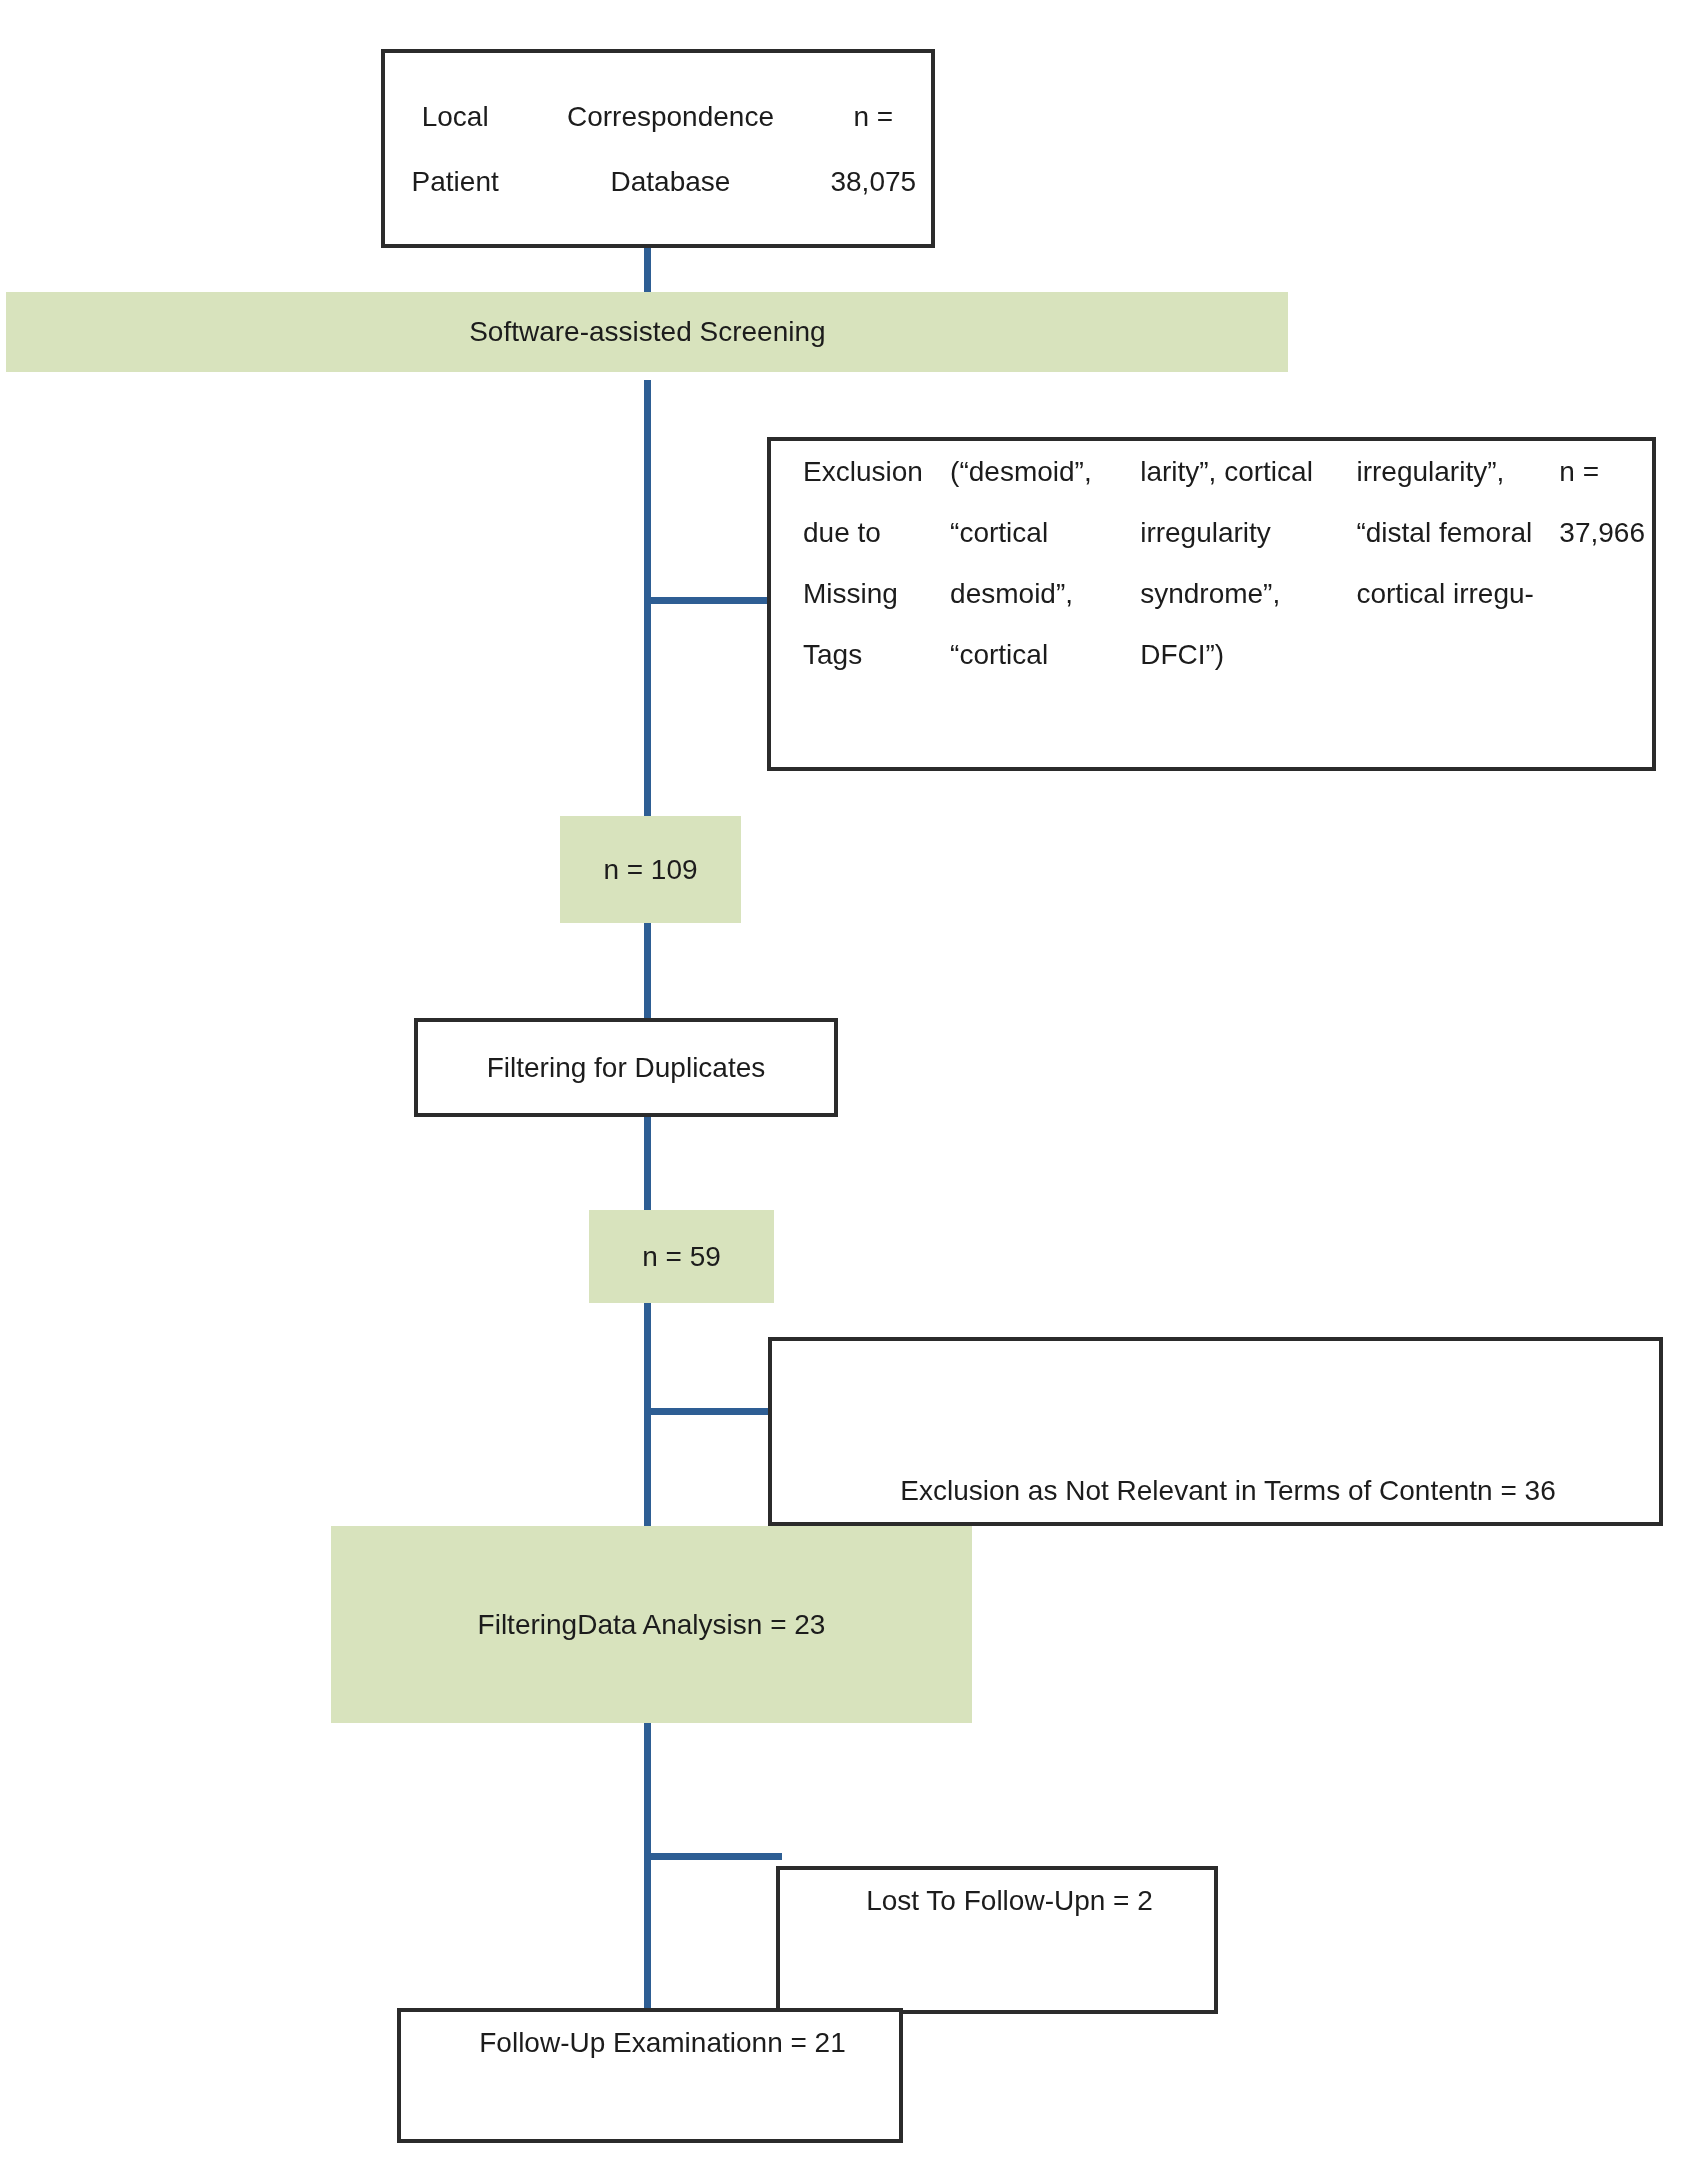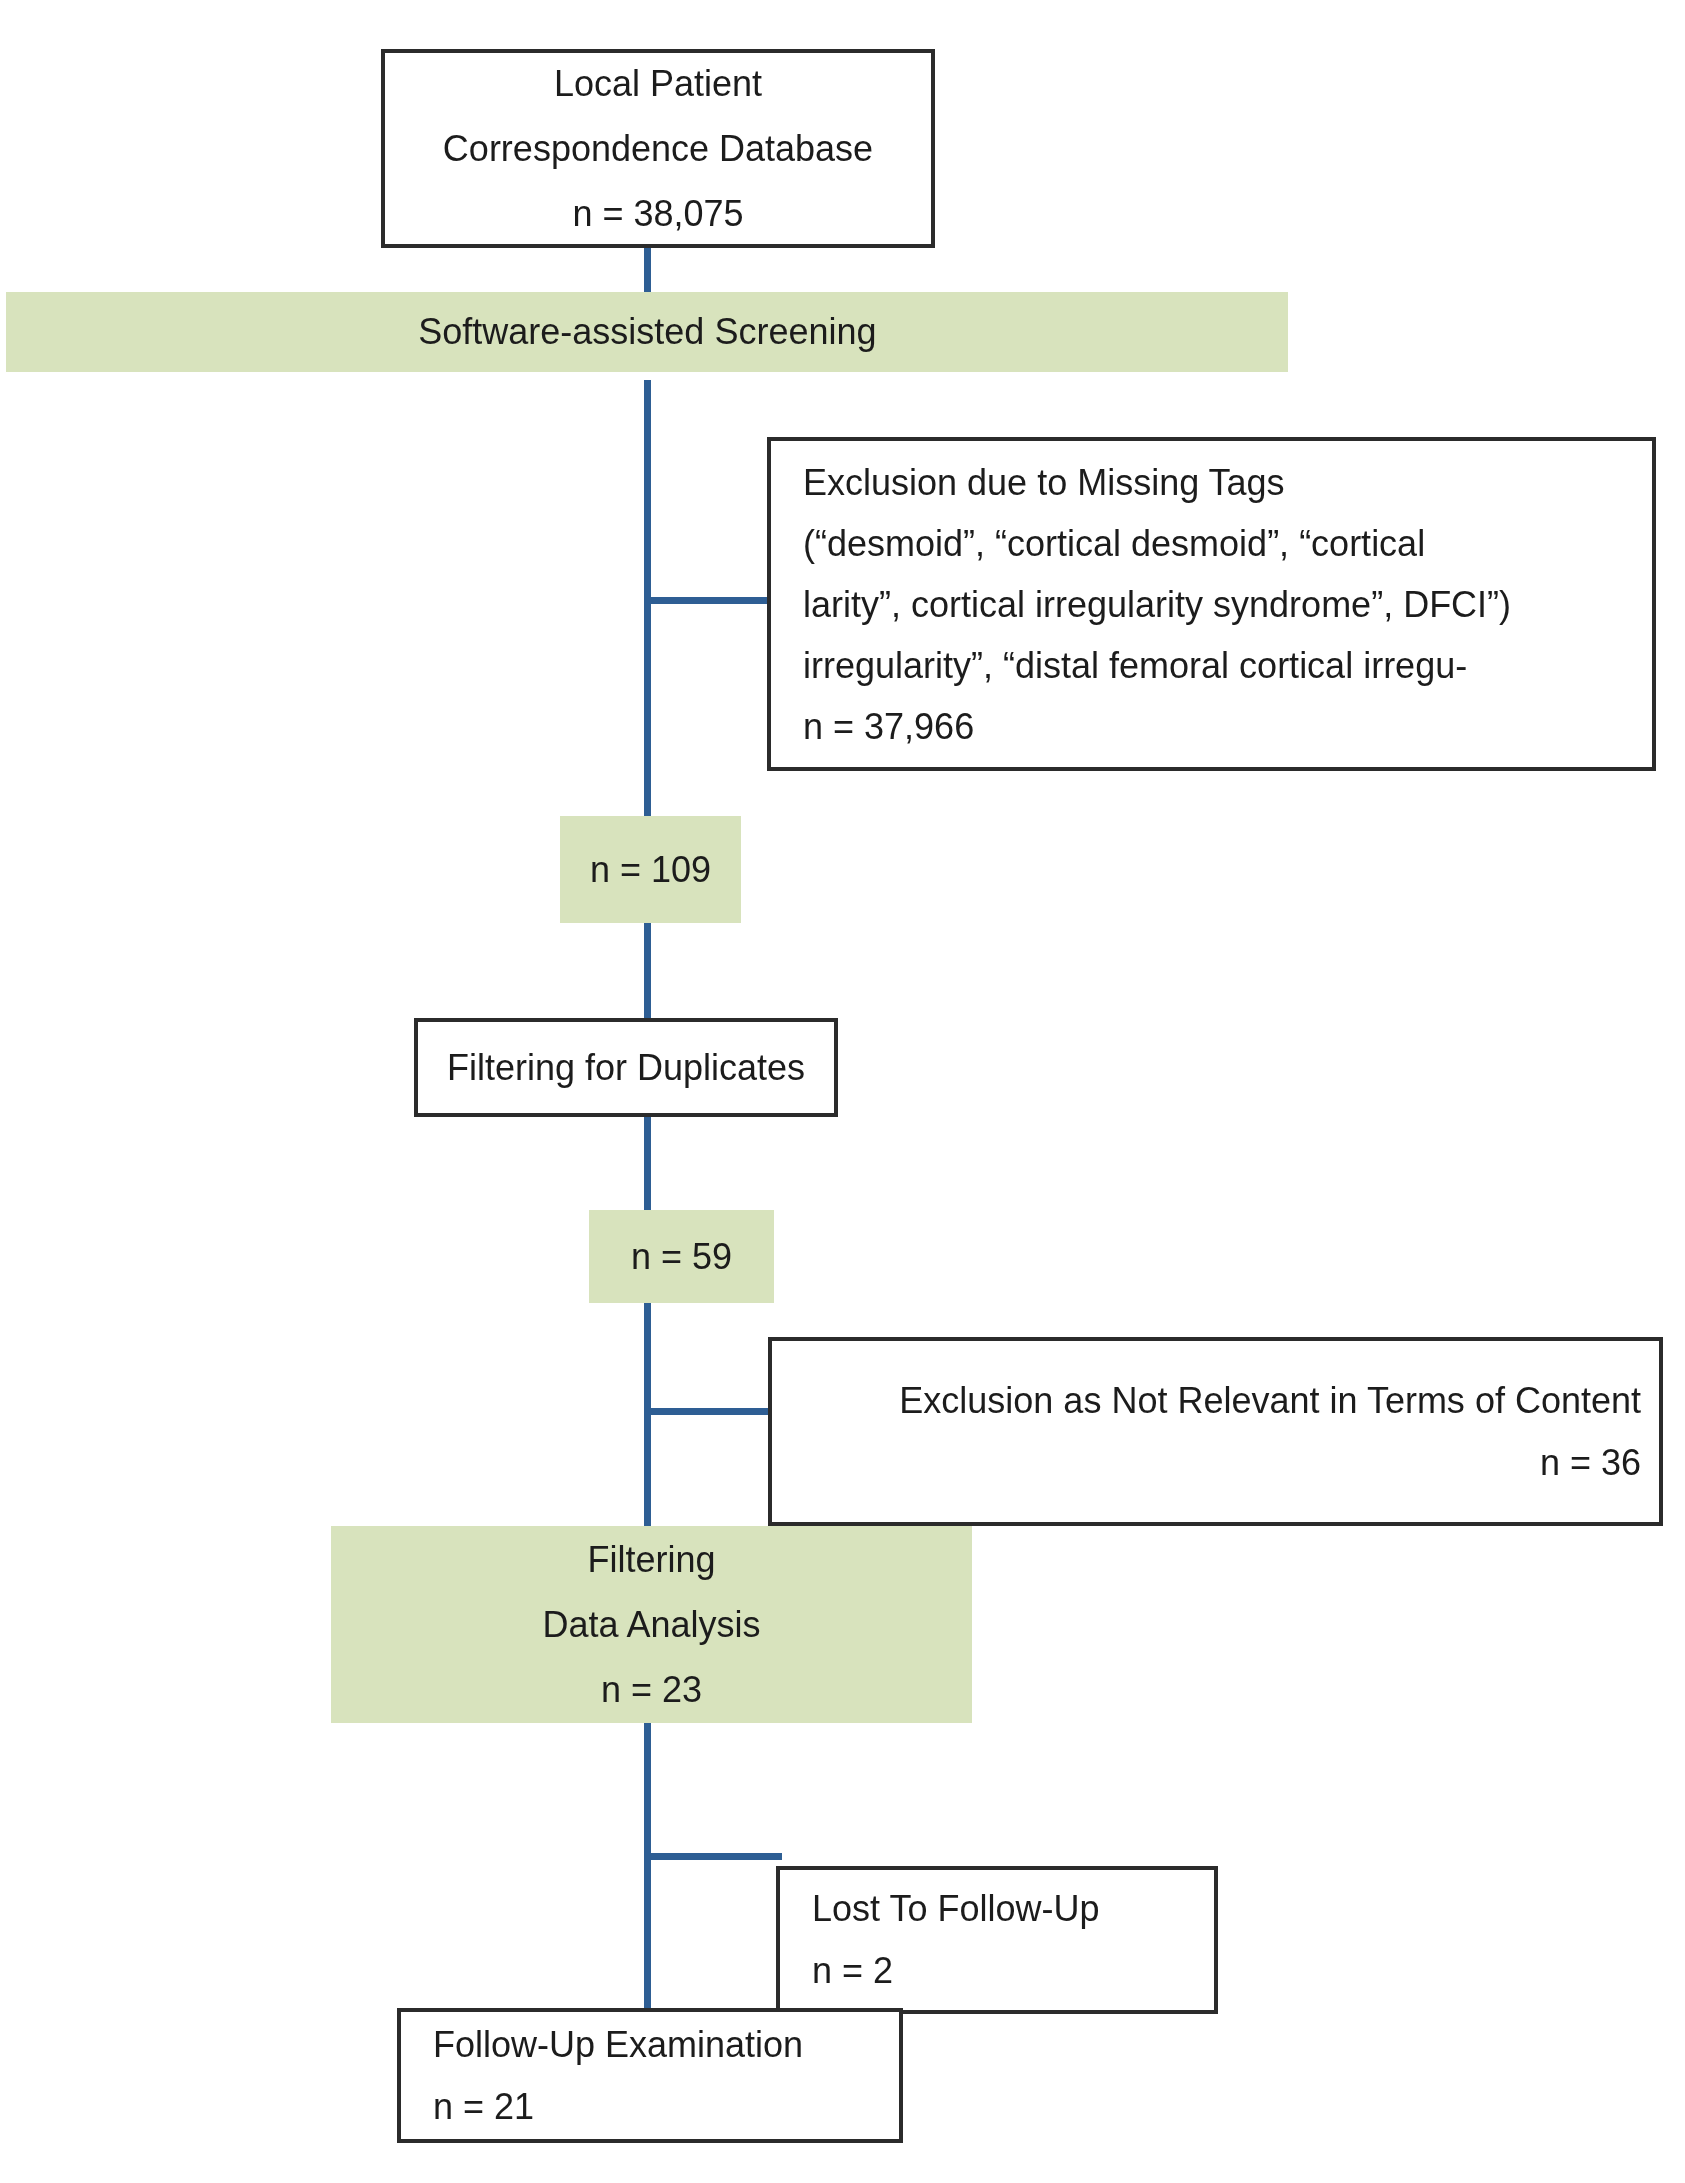--- a/index.html
+++ b/index.html
@@ -12,43 +12,43 @@
     width: 1686px;
     height: 2183px;
     background: #ffffff;
     font-family: "Liberation Sans", sans-serif;
     color: var(--text, #1c1c1c);
     overflow: hidden;
   }
   .node {
     position: absolute;
     box-sizing: border-box;
-    font-size: 36px;
+    font-size: 28px;
     line-height: 62px;
     display: flex;
-    flex-direction: column;
+    flex-direction: row;
   }
   .bordered {
     background: #ffffff;
     border: 4px solid var(--border, #2b2b2b);
   }
   .green {
     background: var(--stage-fill, #d8e3bd);
   }
   .center {
     justify-content: center;
     align-items: center;
     text-align: center;
   }
   .leftalign {
     justify-content: center;
     align-items: flex-start;
     text-align: left;
     padding-left: 32px;
-    padding-right: 18px;
+    padding-right: 7px;
   }
   .tall { line-height: 65px; }
 
   
   #node-database   { left: 381px;  top: 49px;   width: 554px;  height: 199px; }
   #node-banner     { left: 6.4px;    top: 292px;  width: 1282px; height: 80px; }
   #node-excl1      { left: 767px;  top: 437px;  width: 889px; height: 334px; line-height: 61px; }
   #node-n109       { left: 560px;  top: 816px; width: 181px;  height: 107px; }
   #node-filtering  { left: 414px;  top: 1018px; width: 424px;  height: 99px; }
   #node-n59        { left: 557px;  top: 1210px; width: 185px;  height: 93px; margin-left: 32px; }

